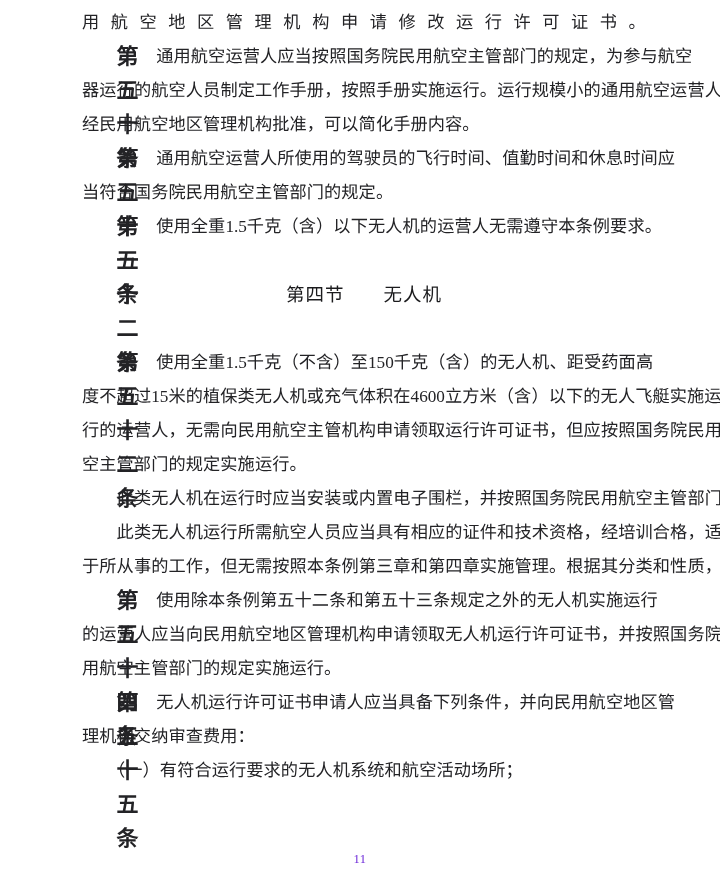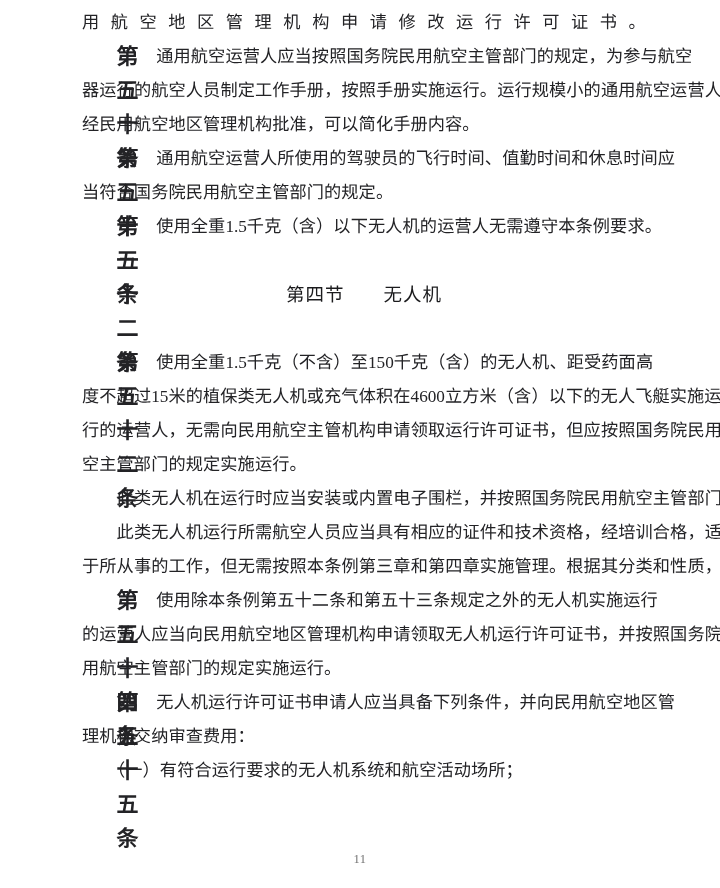--- a/index.html
+++ b/index.html
@@ -84,21 +84,21 @@
     height: 34px;
   }
 
   .page-number {
     position: absolute;
     left: 0;
     right: 0;
     top: 852px;
     text-align: center;
     font-size: 12.5px;
-    color: #737373;
+    color: #6d28d9;
     font-family: "Liberation Serif", "DejaVu Serif", serif;
     letter-spacing: 0.5px;
   }
 </style>
 </head>
 <body>
 
 <div class="page">
   <div class="text-column" id="text-column">
       <div class="ln just">

